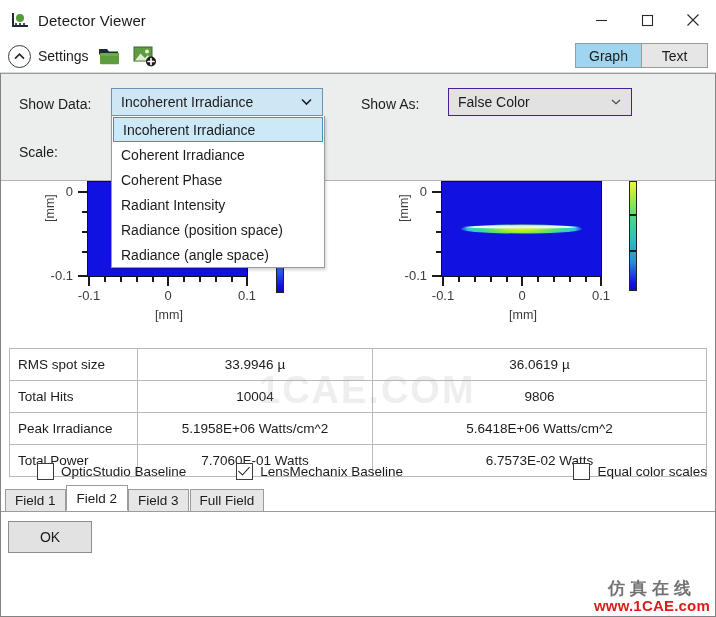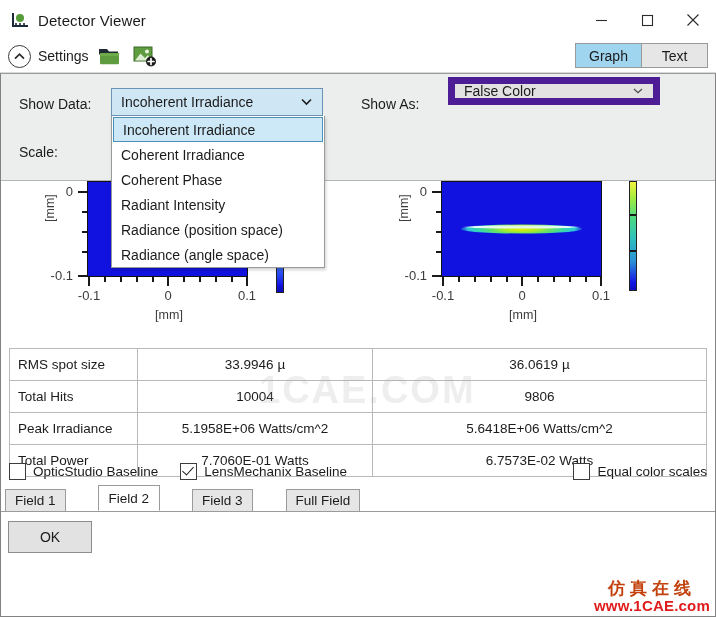--- a/index.html
+++ b/index.html
@@ -130,23 +130,23 @@
     position: absolute; right: 10px; top: 50%;
     transform: translateY(-50%);
     line-height: 0;
   }
   .combo-showdata {
     left: 110px; top: 14px; width: 212px;
     background: #cfe7f5;
     border: 1px solid #6c93b5;
   }
   .combo-showas {
-    left: 447px; top: 3px; width: 212px;
+    left: 447px; top: 14px; width: 184px;
     background: #e2e2e2;
-    border: 7px solid #4c1d95;
+    border: 1px solid #4c1d95;
   }
 
   
   .dropdown {
     position: absolute;
     left: 110px; top: 42px; width: 212px;
     background: #ffffff;
     border: 1px solid #9a9a9a;
     border-top: none;
     z-index: 20;
@@ -264,20 +264,21 @@
   .checkrow {
     position: absolute; left: 8px; right: 8px; top: 382px;
     height: 30px;
     display: flex; align-items: center;
   }
   .chk {
     display: flex; align-items: center;
     font-size: 13.5px; color: #1b1b1b;
     margin-right: 22px;
     white-space: nowrap;
+    padding-left: 28px;
   }
   .chk .box {
     width: 15px; height: 15px;
     border: 1px solid #3c3c3c;
     background: #fff;
     margin-right: 7px;
     position: relative;
     flex: 0 0 15px;
   }
   .chk.on .box::after {
@@ -289,21 +290,20 @@
     border-width: 0 1.8px 1.8px 0;
     transform: rotate(42deg);
   }
   .chk.pushright { margin-left: auto; margin-right: 0; }
 
   
   .tabs {
     position: absolute; left: 4px; top: 413px;
     display: flex; align-items: flex-end;
     height: 24px;
-    gap: 32px;
   }
   .tab {
     height: 21px;
     padding: 0 9px;
     display: flex; align-items: center;
     font-size: 13.5px; color: #1b1b1b;
     background: #e6e6e6;
     border: 1px solid #9b9b9b;
     border-bottom: none;
     margin-right: 1px;
@@ -349,21 +349,21 @@
   }
   .wm-corner {
     position: absolute;
     right: 6px; bottom: 4px;
     text-align: center;
     line-height: 1.0;
     z-index: 30;
     pointer-events: none;
   }
   .wm-cn {
-    font-size: 17px; color: #c2410c; letter-spacing: 5px;
+    font-size: 17px; color: #737373; letter-spacing: 5px;
     font-family: "DejaVu Sans", sans-serif;
     font-weight: bold;
   }
   .wm-url {
     font-size: 15px; color: #e01b1b; font-weight: bold;
     letter-spacing: 0.2px;
     margin-top: 1px;
   }
 </style>
 </head>

